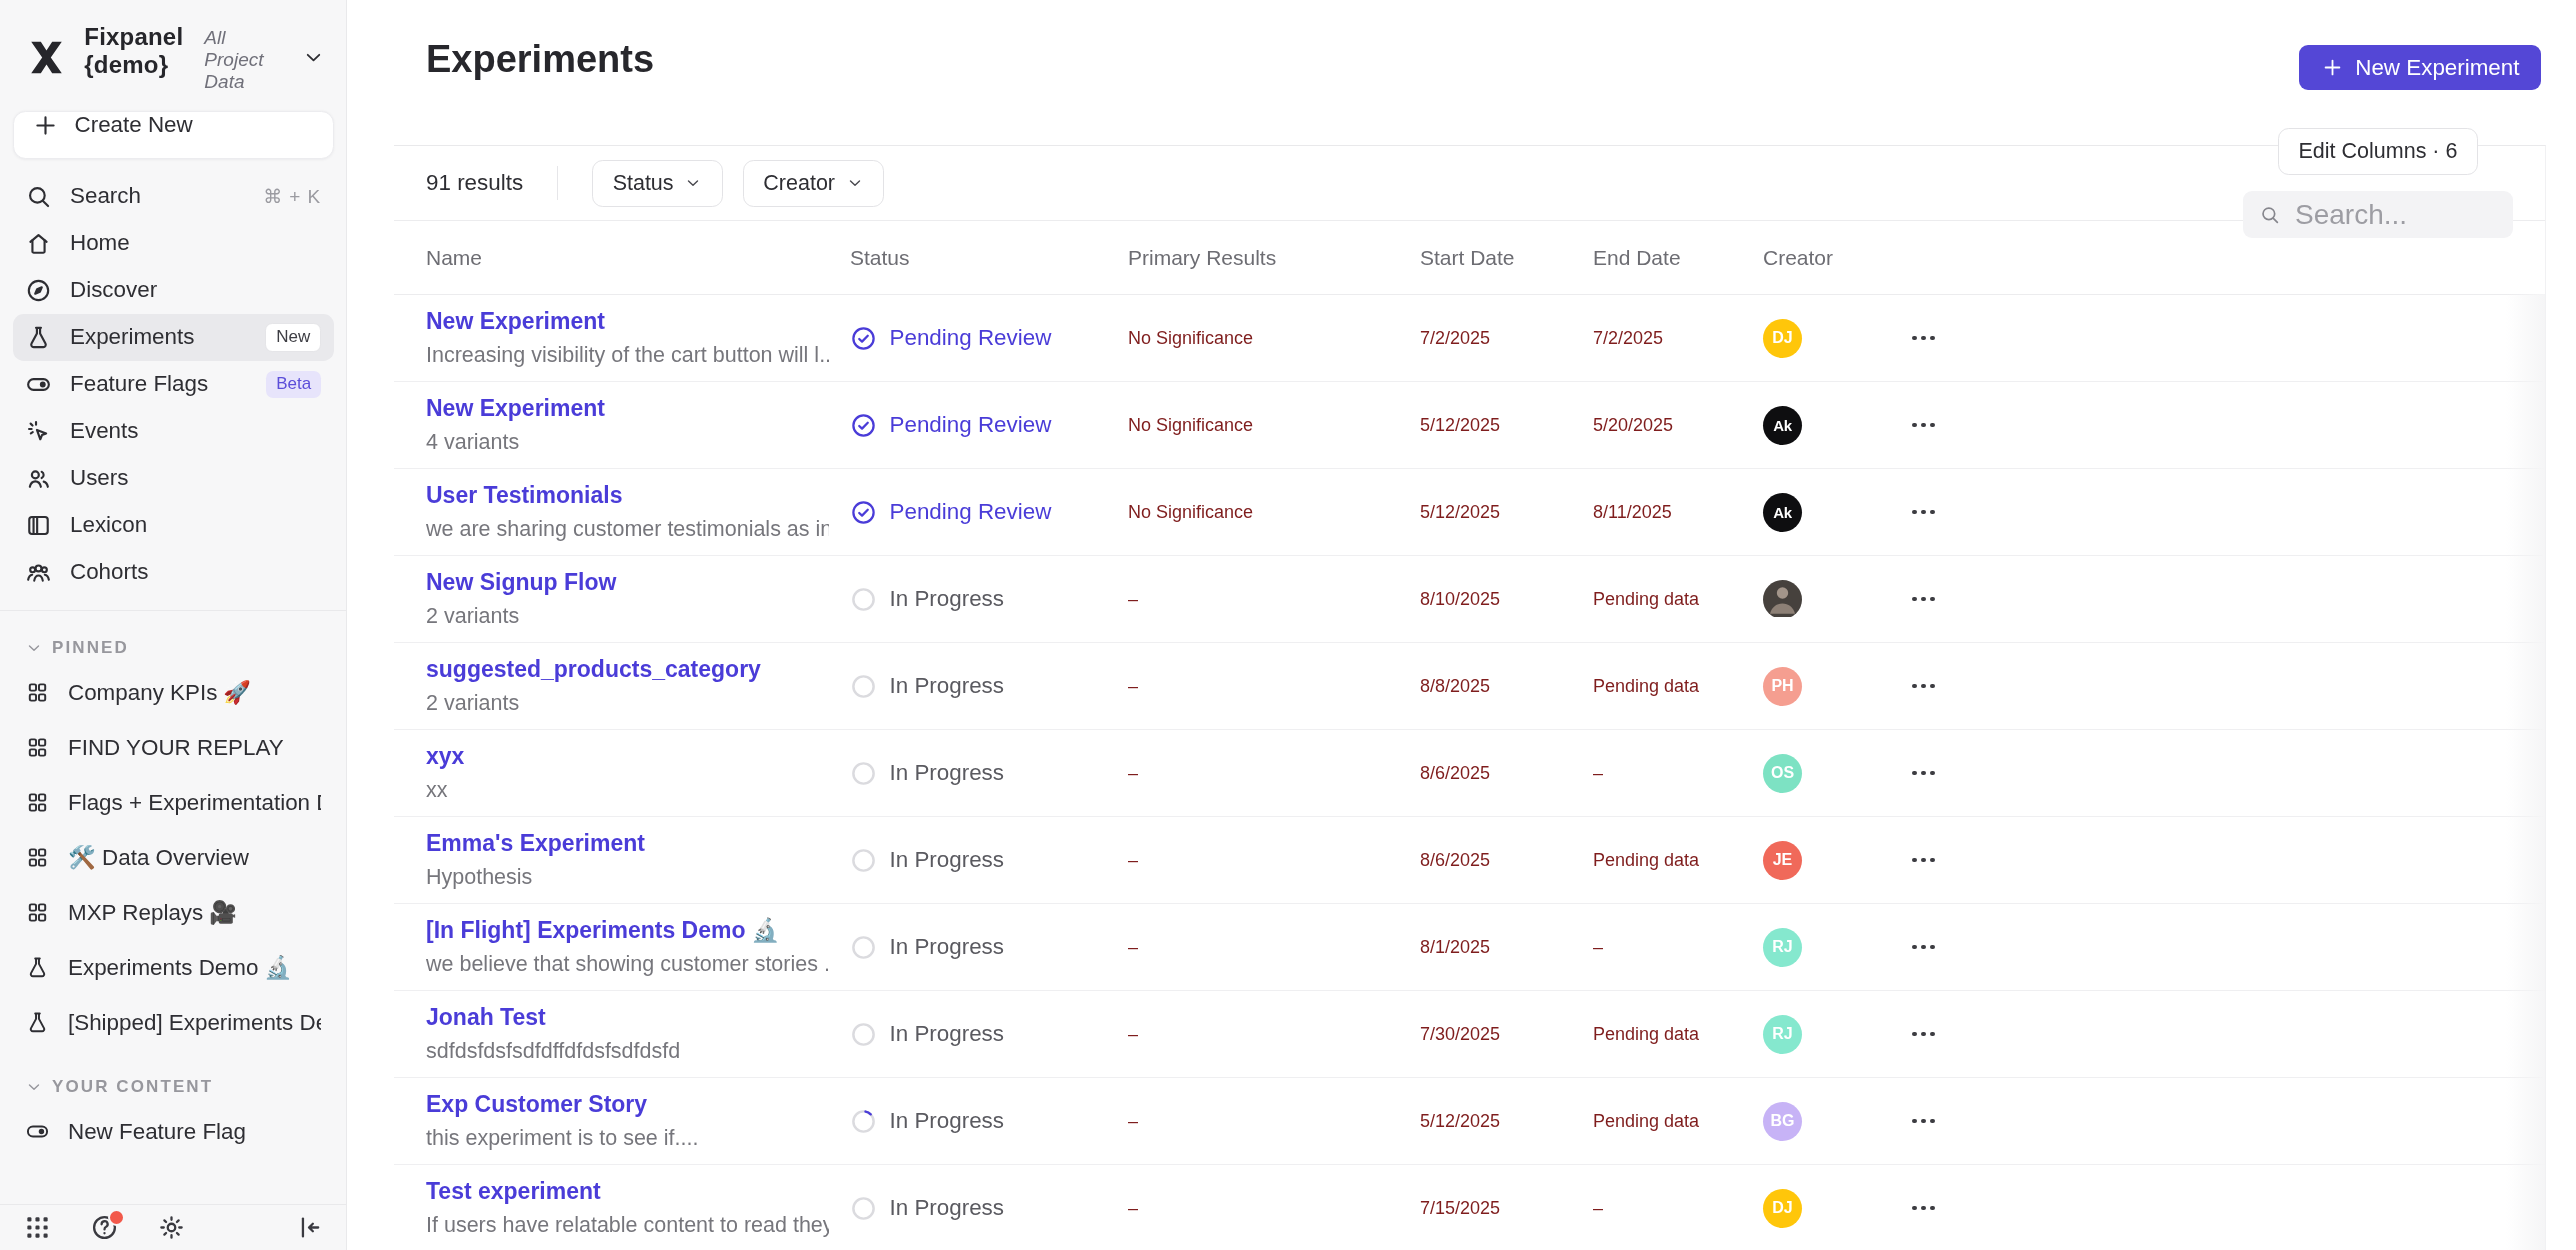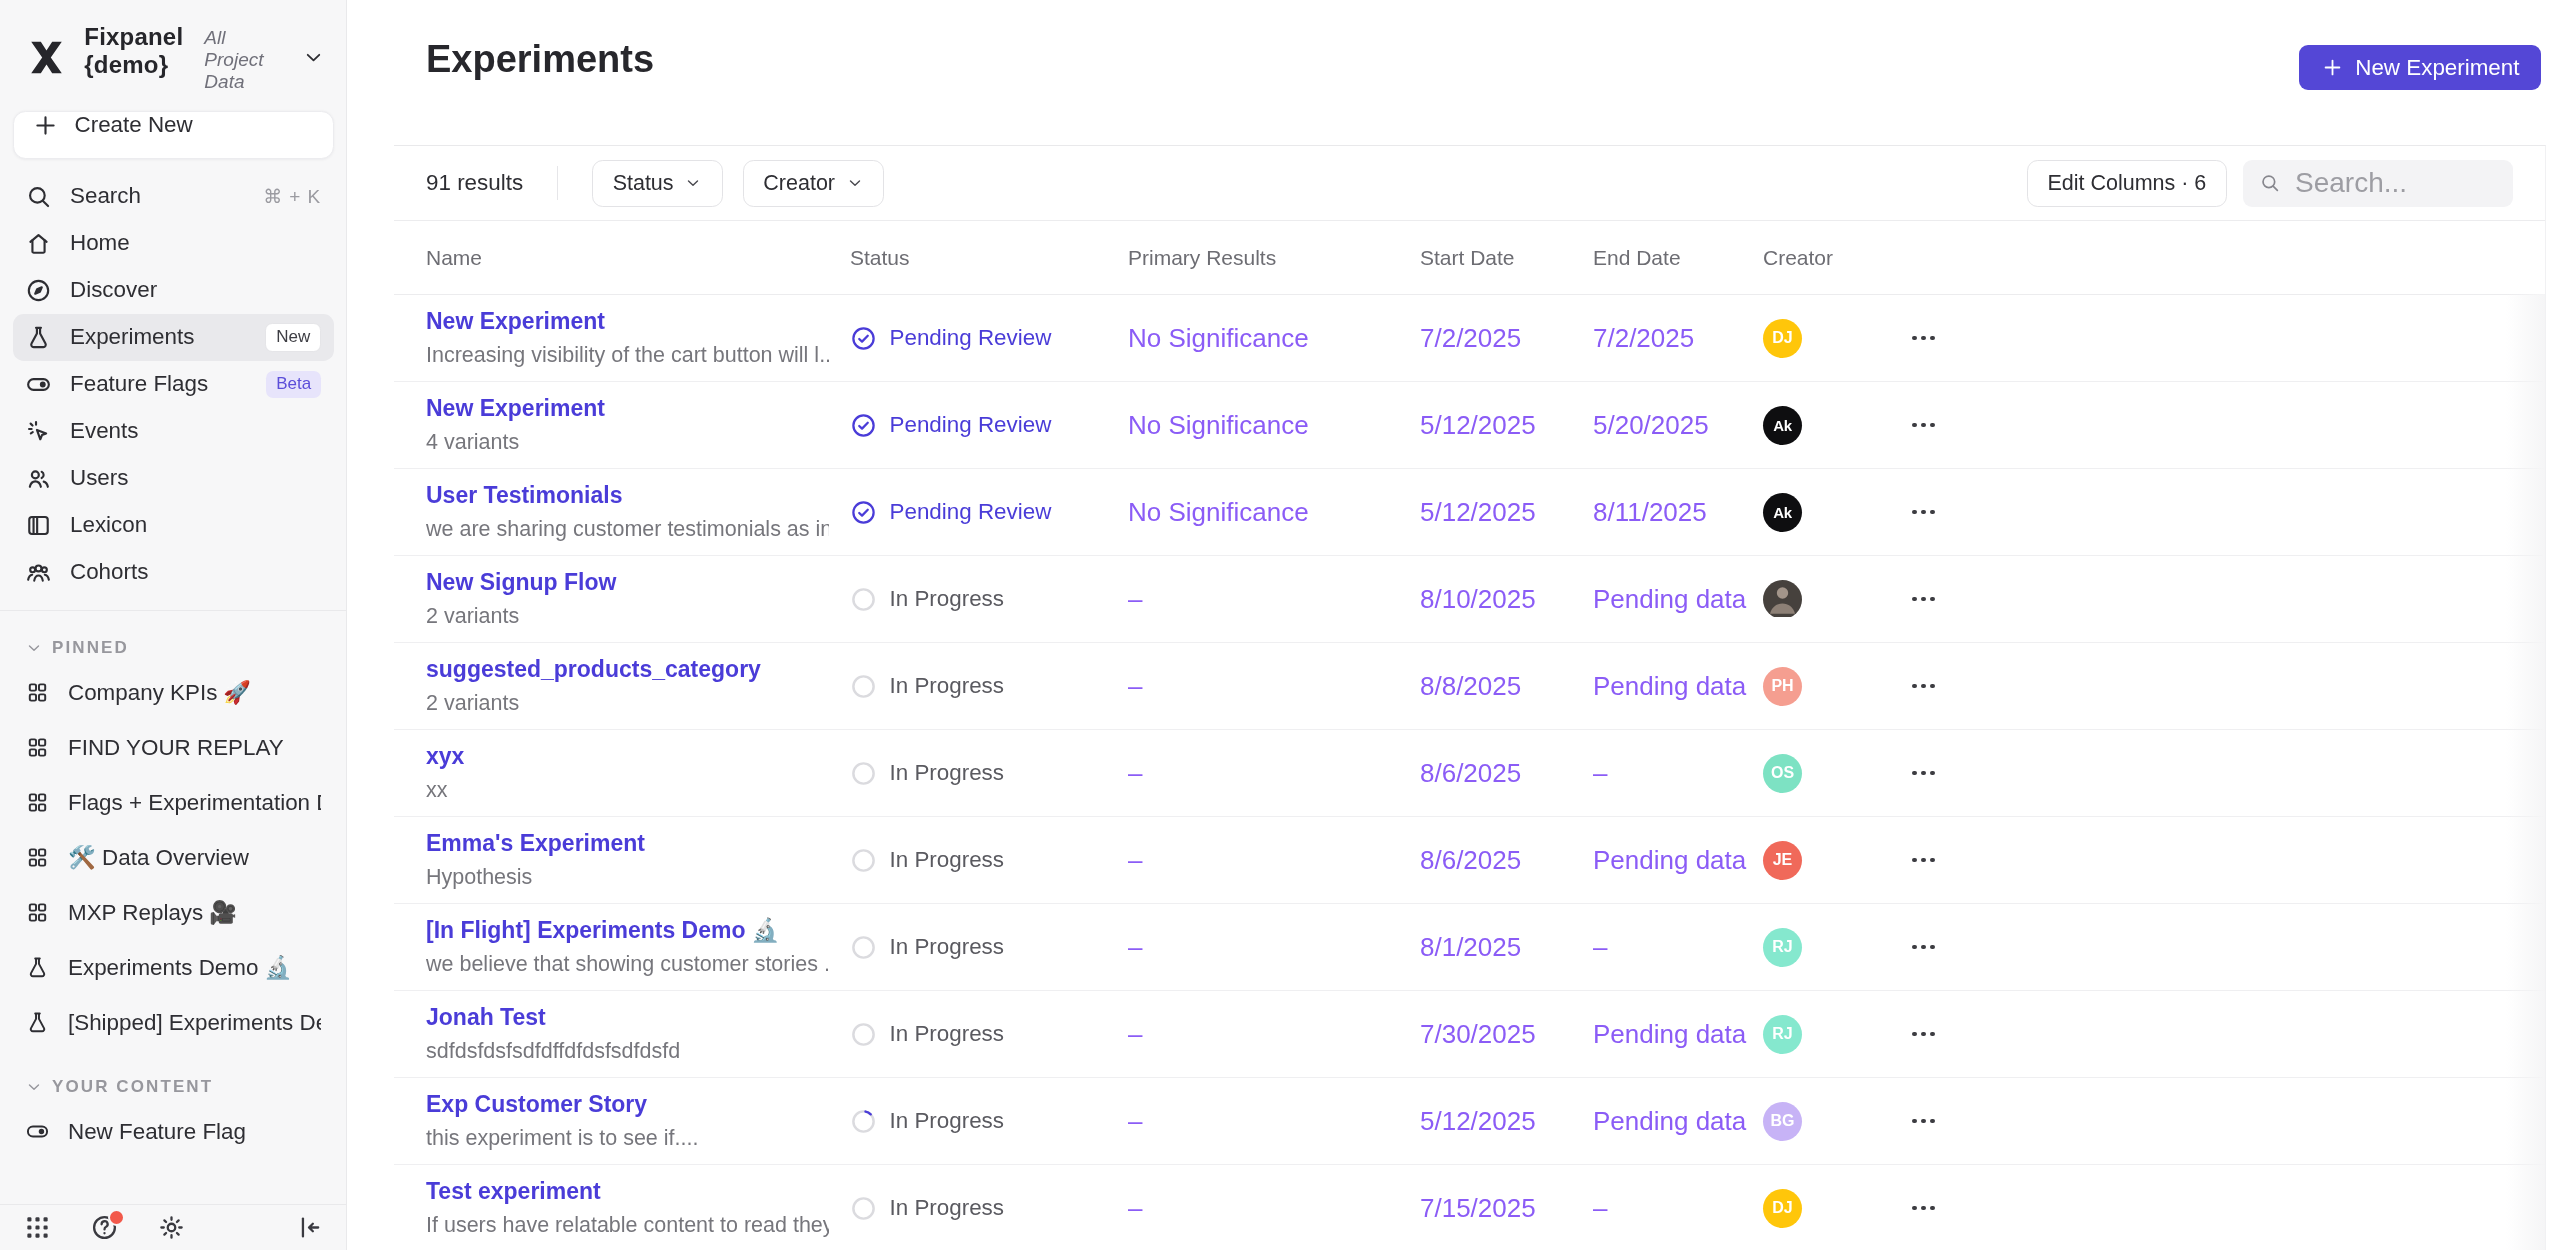--- a/index.html
+++ b/index.html
@@ -56,37 +56,37 @@
     display:flex;align-items:center;gap:11.6px;padding:0 21.5px;font-size:22.4px;font-weight:500;font-family:inherit;cursor:pointer;}
   .new-exp-btn svg{width:23px;height:23px;}
 
   .content-card{position:absolute;left:47px;right:30px;top:145px;bottom:0;border-top:0.9px solid #e9e9eb;border-right:0.9px solid #f1f1f3;}
   .toolbar{height:74px;display:flex;align-items:center;border-bottom:0.9px solid #ececee;padding:0 0 0 32px;gap:19.7px;}
   .results{font-size:22.4px;color:#2e2e33;font-weight:500;}
   .vsep{width:0.9px;height:34px;background:#e6e6e9;margin:0 14.3px;}
   .pill{height:47px;border:0.9px solid #e3e3e6;background:#fff;border-radius:10.7px;display:flex;align-items:center;gap:10.7px;
     padding:0 19.7px;font-size:21.5px;color:#2e2e33;font-family:inherit;cursor:pointer;font-weight:500;}
   .pill svg{width:18px;height:18px;color:#4a4a50;}
-  .tright{margin-left:auto;display:flex;gap:16px;align-items:center;padding-right:32px;}
+  .tright{margin-left:auto;display:flex;gap:16px;align-items:center;padding-right:32px;flex-direction:column;}
   .searchbox{width:238px;height:47px;background:#f3f3f5;border-radius:9px;display:flex;align-items:center;gap:12.5px;padding:0 16px;}
   .searchbox svg{width:21.5px;height:21.5px;color:#86868d;}
   .searchbox input{border:0;background:none;outline:none;font-size:28px;color:#a16207;width:100%;font-family:inherit;}
   .searchbox input::placeholder{color:#9d9da3;}
 
   .grid{display:grid;grid-template-columns:424px 278px 292px 173px 170px 116px 89px 1fr;align-items:center;padding-left:32px;}
   .thead{height:73px;border-bottom:0.9px solid #ececee;color:#6d6d73;font-size:21px;}
   .trow{height:86px;border-bottom:0.9px solid #efeff1;}
   .name-cell{display:flex;flex-direction:column;justify-content:center;gap:8px;overflow:hidden;padding-right:21.5px;}
   .nm{font-size:23px;font-weight:600;color:#4A3CD8;cursor:pointer;white-space:nowrap;overflow:hidden;}
   .sub{font-size:21.5px;color:#76767c;white-space:nowrap;overflow:hidden;}
   .status-cell{display:flex;align-items:center;gap:12.5px;font-size:22.4px;color:#5a5a60;}
   .status-cell.k-pending{color:#4A3CD8;font-weight:500;}
   .status-ic{display:flex;}
   .status-ic svg{width:27px;height:27px;}
-  .pcell,.dcell{font-size:26px;color:#8b5cf6;}
+  .pcell,.dcell{font-size:18px;color:#7f1d1d;}
   .avatar{width:39px;height:39px;border-radius:50%;display:flex;align-items:center;justify-content:center;color:#fff;
     font-size:16px;font-weight:700;overflow:hidden;cursor:pointer;flex:none;}
   .avatar.k-logo{background:#0e0e10;}
   .avatar.k-logo .av-txt{font-size:15px;letter-spacing:-0.4px;}
   .avatar.k-photo svg{width:100%;height:100%;}
   .row-menu{display:flex;gap:4.5px;justify-self:center;background:none;border:0;cursor:pointer;padding:9px;}
   .row-menu i{width:4.9px;height:4.9px;border-radius:50%;background:#3c3c41;display:block;}
   .right-fade{position:absolute;right:0;top:148px;bottom:0;width:39px;background:linear-gradient(to right,rgba(247,247,248,0),#f5f5f6);pointer-events:none;}
   .below-rows{height:13.4px;background:#f8f8f9;}
 </style>

